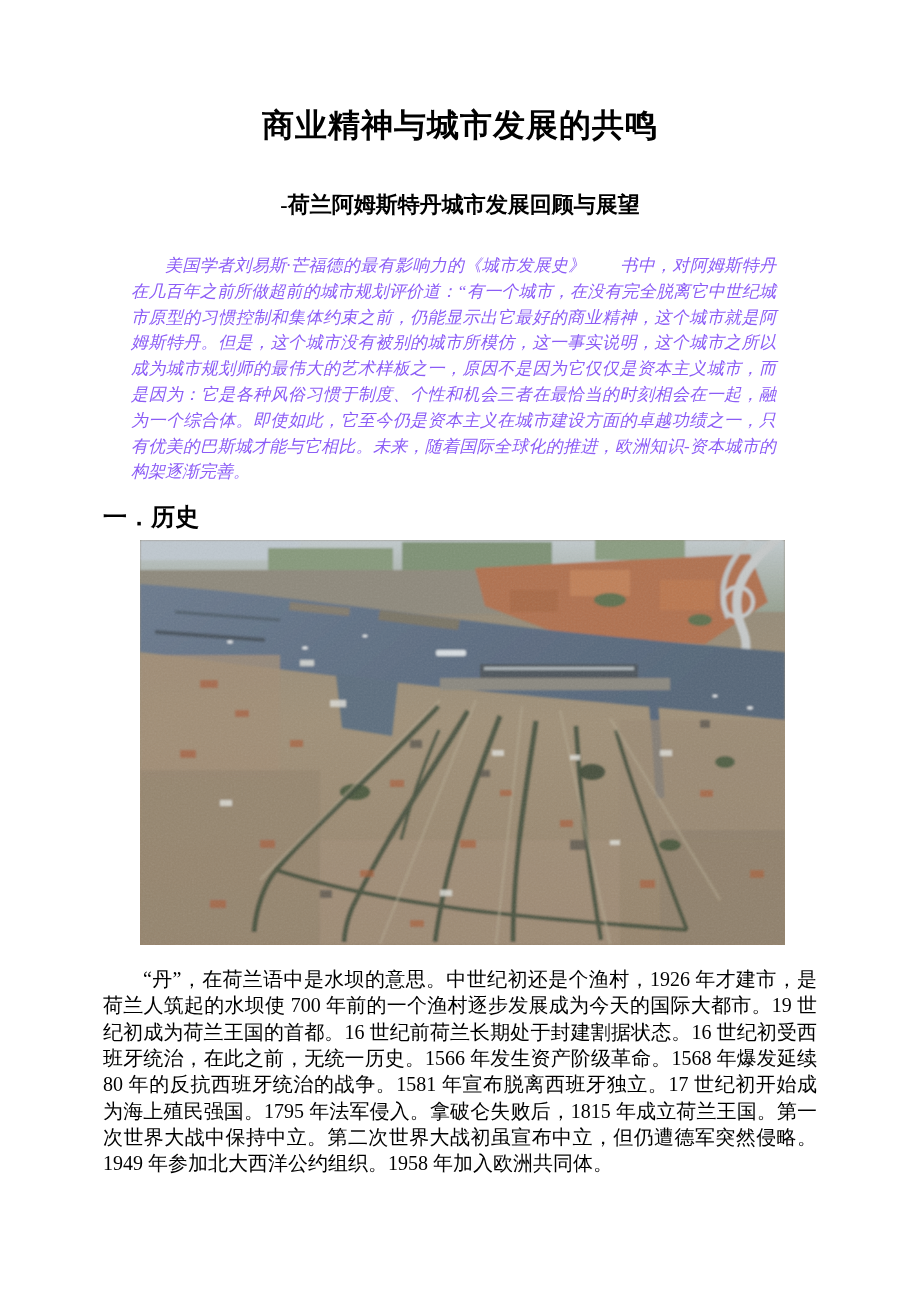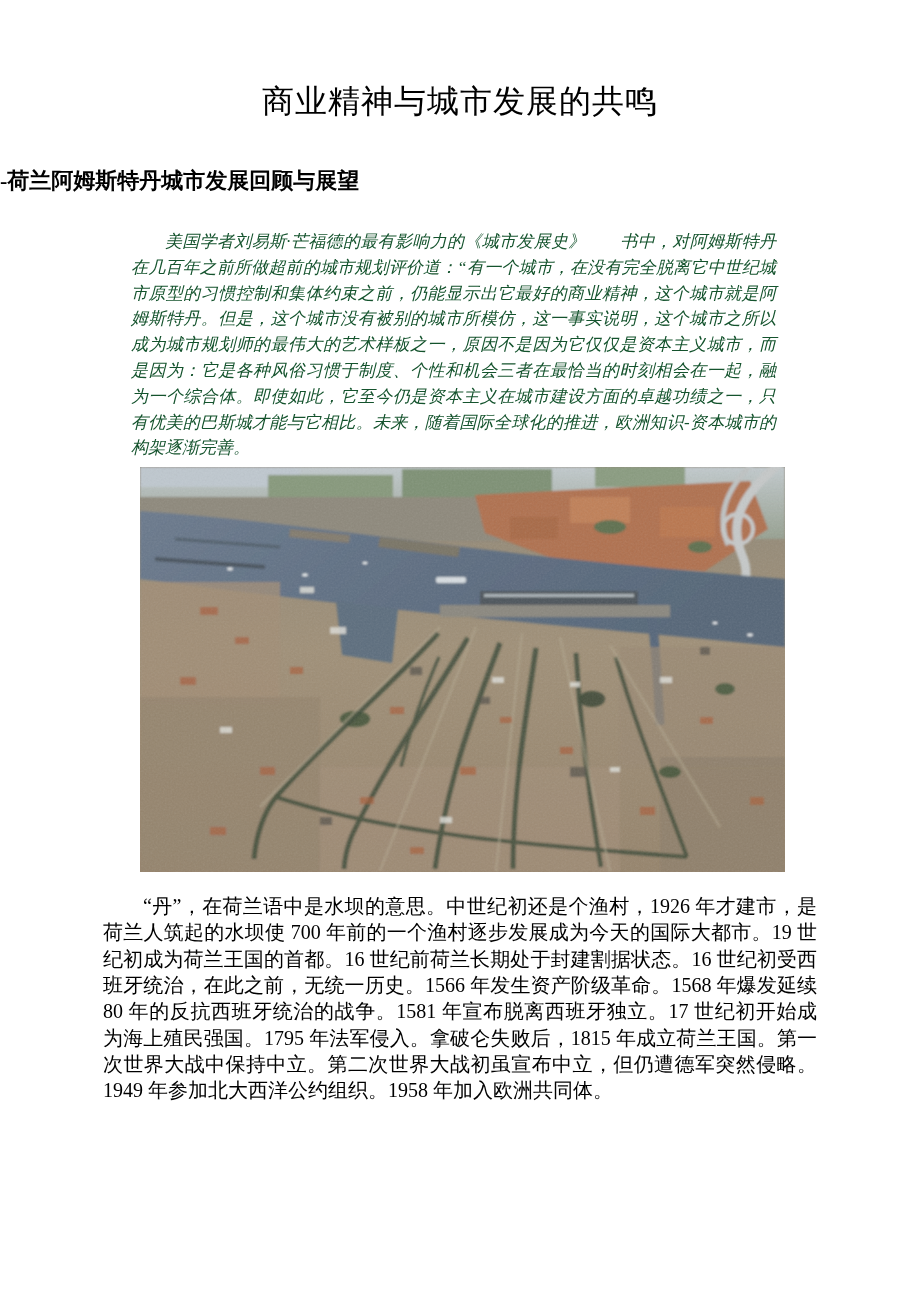--- a/index.html
+++ b/index.html
@@ -8,40 +8,40 @@
     width:920px;
     height:1302px;
     margin:0 auto;
     background:#ffffff;
     color:#000000;
     font-family:"Liberation Serif","DejaVu Serif",serif;
     overflow:hidden;
   }
   .title{
     margin:0;
-    padding-top:80px;
+    padding-top:104px;
     text-align:center;
     font-size:32px;
     line-height:42px;
-    font-weight:400;
+    font-weight:700;
     letter-spacing:1px;
   }
   .subtitle{
     margin:44px 0 0 0;
-    text-align:left;
+    text-align:center;
     font-size:22px;
     line-height:30px;
     font-weight:700;
   }
   .quote{
     margin:33px 144px 0 131px;
     font-size:17px;
     line-height:25.8px;
     font-style:italic;
-    color:#14532d;
+    color:#8b5cf6;
     text-align:justify;
     text-indent:2em;
   }
   .section-heading{
     margin:16px 0 0 103px;
     font-size:24px;
     line-height:33px;
     font-weight:700;
   }
   .photo-figure{
@@ -63,20 +63,21 @@
 <body>
 
 <div class="page">
 
   <h1 class="title">商业精神与城市发展的共鸣</h1>
 
   <h2 class="subtitle">-荷兰阿姆斯特丹城市发展回顾与展望</h2>
 
   <p class="quote">美国学者刘易斯·芒福德的最有影响力的《城市发展史》　　书中，对阿姆斯特丹在几百年之前所做超前的城市规划评价道：“有一个城市，在没有完全脱离它中世纪城市原型的习惯控制和集体约束之前，仍能显示出它最好的商业精神，这个城市就是阿姆斯特丹。但是，这个城市没有被别的城市所模仿，这一事实说明，这个城市之所以成为城市规划师的最伟大的艺术样板之一，原因不是因为它仅仅是资本主义城市，而是因为：它是各种风俗习惯于制度、个性和机会三者在最恰当的时刻相会在一起，融为一个综合体。即使如此，它至今仍是资本主义在城市建设方面的卓越功绩之一，只有优美的巴斯城才能与它相比。未来，随着国际全球化的推进，欧洲知识-资本城市的构架逐渐完善。</p>
 
+  <h3 class="section-heading">一．历史</h3>
 
   <figure class="photo-figure" role="img" aria-label="阿姆斯特丹城市鸟瞰照片（IJ 河与运河带）">
     <svg viewBox="0 0 645 405" width="645" height="405">
       <defs>
         <linearGradient id="cityGrad" x1="0" y1="0" x2="0" y2="1">
           <stop offset="0" stop-color="#8f8878"></stop>
           <stop offset="0.45" stop-color="#a09078"></stop>
           <stop offset="1" stop-color="#96846c"></stop>
         </linearGradient>
         <linearGradient id="waterGrad" x1="0" y1="0" x2="1" y2="0.25">

